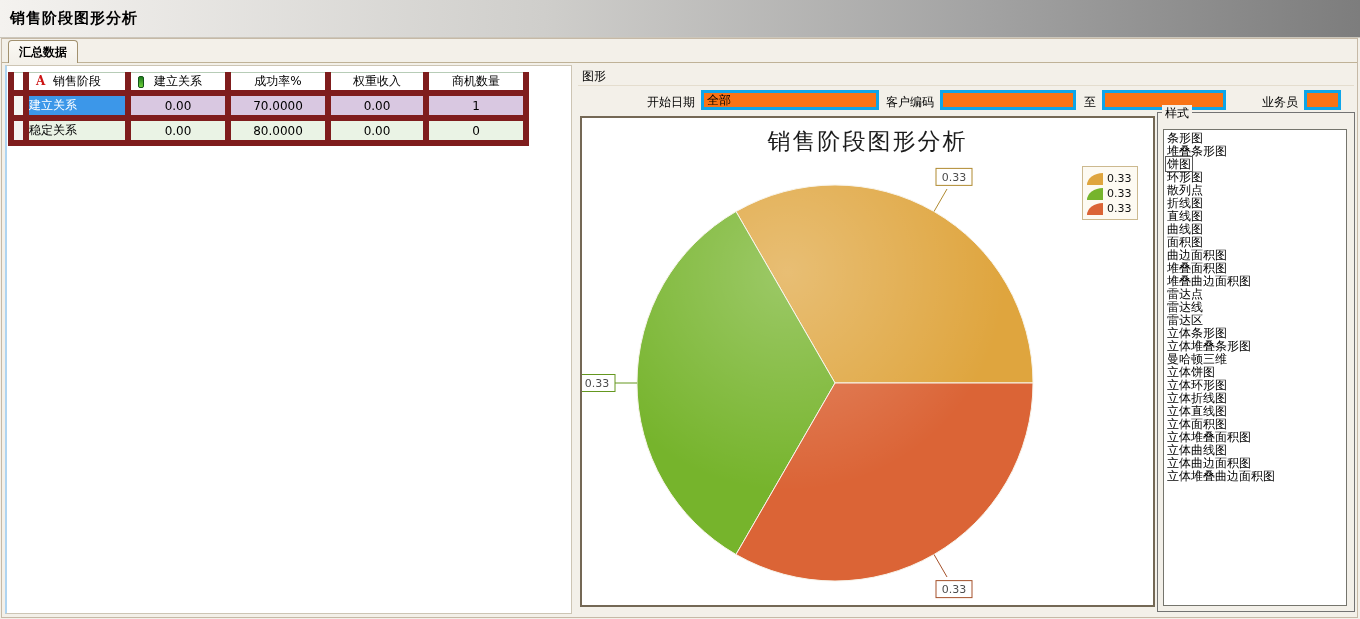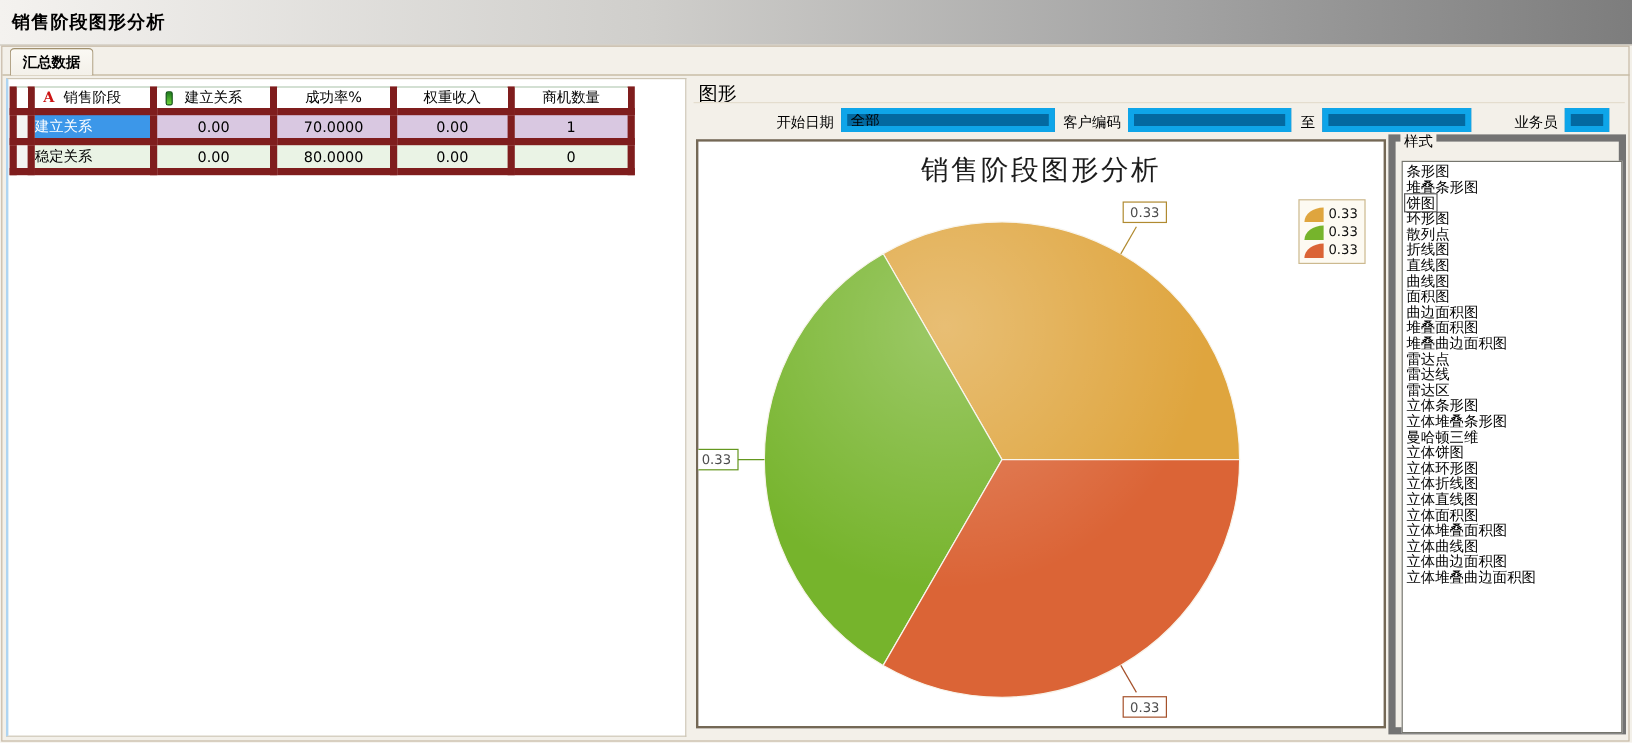--- a/index.html
+++ b/index.html
@@ -38,39 +38,39 @@
   tr.row-green td{background:#eaf3e5;}
   tr.row-green td.ind{background:#f4f4f2;}
   tr.row-white td{background:#fff;}
   tr.row-white td.ind{background:#f4f4f2;}
   td.cell-sel{background:#3c97e9 !important;color:#fff;}
   .icon-a{position:absolute;left:7px;top:1px;color:#cc1414;font-weight:bold;font-family:"DejaVu Serif",serif;font-size:12px;}
   .icon-bar{position:absolute;left:7px;top:3px;width:4px;height:10px;background:linear-gradient(#1d7a1d,#6ed23a);
     border:1px solid #14541a;border-radius:2px;}
 
   
-  .group-label{position:absolute;left:582px;top:68px;font-size:16px;}
+  .group-label{position:absolute;left:582px;top:68px;font-size:12px;}
   .group-sep{position:absolute;left:578px;top:85px;width:776px;height:1px;background:#e4ddce;}
   .flabel{position:absolute;top:94px;text-align:right;}
-  .ffield{position:absolute;top:90px;height:20px;border:5px solid #0ea5e9;background:#0369a1;
+  .ffield{position:absolute;top:90px;height:20px;border:3px solid #0ea5e9;background:#f97316;
     font-family:"DejaVu Sans","Liberation Sans",sans-serif;font-size:12px;padding:0 3px;box-sizing:border-box;color:#000;}
 
   
   .chart-panel{position:absolute;left:580px;top:116px;width:575px;height:491px;background:#fff;
     border:2px solid #746855;box-sizing:border-box;}
   .chart-title{position:absolute;left:0;top:8px;width:100%;text-align:center;
     font-family:"DejaVu Serif","Liberation Serif",serif;font-size:23px;color:#1c1c1c;letter-spacing:2px;}
   .chart-panel svg{position:absolute;left:0;top:0;}
   .legend{position:absolute;left:500px;top:48px;width:56px;background:#fdfaf2;border:1px solid #ccb98f;padding:3px 2px 2px 4px;box-sizing:border-box;}
   .legend-row{display:flex;align-items:center;margin:2px 0;}
   .qmark{display:inline-block;width:16px;height:12px;border-radius:100% 0 0 0;margin-right:4px;flex:none;}
   .legend-row .ltext{font-size:11px;color:#111;}
 
   
-  .style-group{position:absolute;left:1157px;top:112px;width:198px;height:500px;border:6px solid #737373;box-sizing:border-box;}
+  .style-group{position:absolute;left:1157px;top:112px;width:198px;height:500px;border:1px solid #737373;box-sizing:border-box;}
   .style-group .glabel{position:absolute;left:4px;top:-8px;background:#f3f0e9;padding:0 3px;font-size:12px;}
   .style-list{position:absolute;left:5px;top:16px;width:184px;height:477px;background:#fff;
     border:1px solid #75756d;overflow:hidden;padding:2px 0 12px 2px;box-sizing:border-box;}
   .style-item{line-height:13px;height:13px;font-size:12px;cursor:default;white-space:nowrap;}
   .style-item span{padding:0 1px;}
   .style-item span.focused{outline:1px solid #5a5a5a;}
 </style>
 </head>
 <body>
 

